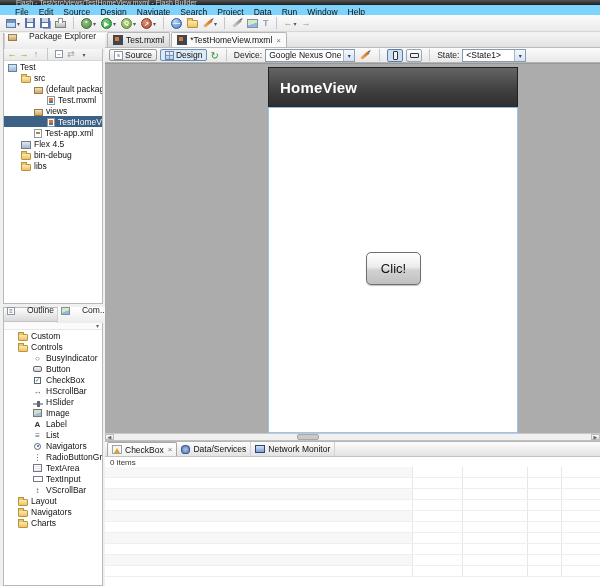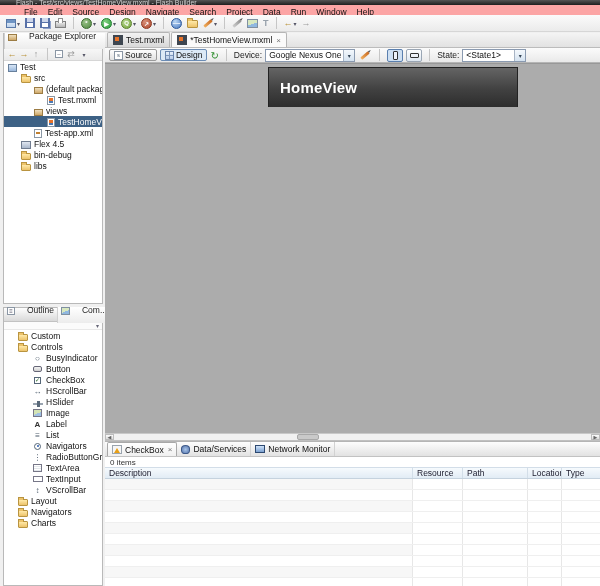--- a/index.html
+++ b/index.html
@@ -3,21 +3,21 @@
 <meta charset="utf-8">
 <style>
   *{box-sizing:border-box;margin:0;padding:0}
   html,body{width:600px;height:586px;overflow:hidden}
   body{font-family:"Liberation Sans",sans-serif;background:#f0f0f0;position:relative;color:#111}
   .abs{position:absolute}
   
   #titlebar{left:0;top:0;width:600px;height:5px;background:linear-gradient(#555,#1e1e1e);overflow:hidden}
   #titlebar .ttxt{font-size:7px;color:#cfcfcf;padding-left:16px;margin-top:-1px;white-space:nowrap}
   
-  #menubar{left:0;top:5px;width:600px;height:14px;display:flex;align-items:center;font-size:8.5px;background:#fca5a5;border-bottom:1px solid #e3e3e3;padding-left:19px}
+  #menubar{left:0;top:5px;width:600px;height:14px;display:flex;align-items:center;font-size:8.5px;background:#7dd3fc;border-bottom:1px solid #e3e3e3;padding-left:10px}
   .mitem{padding:0 5px;white-space:nowrap}
   
   #toolbar{left:0;top:15px;width:600px;height:17px;display:flex;align-items:center;gap:1px;padding-left:4px;background:linear-gradient(#fbfbfb,#ebebeb);border-bottom:1px solid #d6d6d6}
   .tbtn{height:15px;display:flex;align-items:center;justify-content:center;padding:0 2px}
   .tsep{width:1px;height:12px;background:#c6c6c6;margin:0 4px}
   .dd{font-size:6px;color:#556;margin-left:1px}
   .i-new{width:10px;height:9px;border:1px solid #5878a8;background:linear-gradient(#eef4fb,#bcd2ec);position:relative}
   .i-new::before{content:"";position:absolute;top:0;left:0;right:0;height:3px;background:#6e94c4}
   .i-save{width:10px;height:10px;background:#5871a8;position:relative}
   .i-save::before{content:"";position:absolute;left:2px;right:2px;top:0;height:4px;background:#cdd6ea}
@@ -434,20 +434,25 @@
       <span>&lt;State1&gt;</span>
       <span class="carrow">▾</span>
     </span>
   </div>
 
   <div id="canvas" class="abs">
     <div id="phone" class="abs">
       <div id="phead">
         <span>HomeView</span>
       </div>
+      <div id="pbody">
+        <div id="clicbtn">
+          <span>Clic!</span>
+        </div>
+      </div>
     </div>
   </div>
 
   <div id="hscroll" class="abs">
     <span class="sarrow" style="left:0">◀</span>
     <span id="sthumb"></span>
     <span class="sarrow" style="right:0">▶</span>
   </div>
 
   <div id="probpanel" class="abs">
@@ -460,93 +465,86 @@
       <span class="btab">
         <span class="i-dataserv"></span>
         <span>Data/Services</span>
       </span>
       <span class="btab">
         <span class="i-netmon"></span>
         <span>Network Monitor</span>
       </span>
     </div>
     <div id="itemsrow">0 items</div>
-    <div id="thead">
-      <span class="th">Description</span>
-      <span class="th">Resource</span>
-      <span class="th">Path</span>
-      <span class="th">Location</span>
-      <span class="th" style="border-right:none">Type</span>
+    <div>
+      <div class="trowp">
+          <span class="td td1"></span>
+          <span class="td"></span>
+          <span class="td"></span>
+          <span class="td"></span>
+          <span></span>
+        </div>
+      <div class="trowp">
+          <span class="td td1"></span>
+          <span class="td"></span>
+          <span class="td"></span>
+          <span class="td"></span>
+          <span></span>
+        </div>
+      <div class="trowp">
+          <span class="td td1"></span>
+          <span class="td"></span>
+          <span class="td"></span>
+          <span class="td"></span>
+          <span></span>
+        </div>
+      <div class="trowp">
+          <span class="td td1"></span>
+          <span class="td"></span>
+          <span class="td"></span>
+          <span class="td"></span>
+          <span></span>
+        </div>
+      <div class="trowp">
+          <span class="td td1"></span>
+          <span class="td"></span>
+          <span class="td"></span>
+          <span class="td"></span>
+          <span></span>
+        </div>
+      <div class="trowp">
+          <span class="td td1"></span>
+          <span class="td"></span>
+          <span class="td"></span>
+          <span class="td"></span>
+          <span></span>
+        </div>
+      <div class="trowp">
+          <span class="td td1"></span>
+          <span class="td"></span>
+          <span class="td"></span>
+          <span class="td"></span>
+          <span></span>
+        </div>
+      <div class="trowp">
+          <span class="td td1"></span>
+          <span class="td"></span>
+          <span class="td"></span>
+          <span class="td"></span>
+          <span></span>
+        </div>
+      <div class="trowp">
+          <span class="td td1"></span>
+          <span class="td"></span>
+          <span class="td"></span>
+          <span class="td"></span>
+          <span></span>
+        </div>
+      <div class="trowp">
+          <span class="td td1"></span>
+          <span class="td"></span>
+          <span class="td"></span>
+          <span class="td"></span>
+          <span></span>
+        </div>
     </div>
-    <div>
-      <div class="trowp">
-          <span class="td td1"></span>
-          <span class="td"></span>
-          <span class="td"></span>
-          <span class="td"></span>
-          <span></span>
-        </div>
-      <div class="trowp">
-          <span class="td td1"></span>
-          <span class="td"></span>
-          <span class="td"></span>
-          <span class="td"></span>
-          <span></span>
-        </div>
-      <div class="trowp">
-          <span class="td td1"></span>
-          <span class="td"></span>
-          <span class="td"></span>
-          <span class="td"></span>
-          <span></span>
-        </div>
-      <div class="trowp">
-          <span class="td td1"></span>
-          <span class="td"></span>
-          <span class="td"></span>
-          <span class="td"></span>
-          <span></span>
-        </div>
-      <div class="trowp">
-          <span class="td td1"></span>
-          <span class="td"></span>
-          <span class="td"></span>
-          <span class="td"></span>
-          <span></span>
-        </div>
-      <div class="trowp">
-          <span class="td td1"></span>
-          <span class="td"></span>
-          <span class="td"></span>
-          <span class="td"></span>
-          <span></span>
-        </div>
-      <div class="trowp">
-          <span class="td td1"></span>
-          <span class="td"></span>
-          <span class="td"></span>
-          <span class="td"></span>
-          <span></span>
-        </div>
-      <div class="trowp">
-          <span class="td td1"></span>
-          <span class="td"></span>
-          <span class="td"></span>
-          <span class="td"></span>
-          <span></span>
-        </div>
-      <div class="trowp">
-          <span class="td td1"></span>
-          <span class="td"></span>
-          <span class="td"></span>
-          <span class="td"></span>
-          <span></span>
-        </div>
-      <div class="trowp">
-          <span class="td td1"></span>
-          <span class="td"></span>
-          <span class="td"></span>
-          <span class="td"></span>
-          <span></span>
-        </div>
-    </div>
   </div>
 </div>
 
 </body></html>

